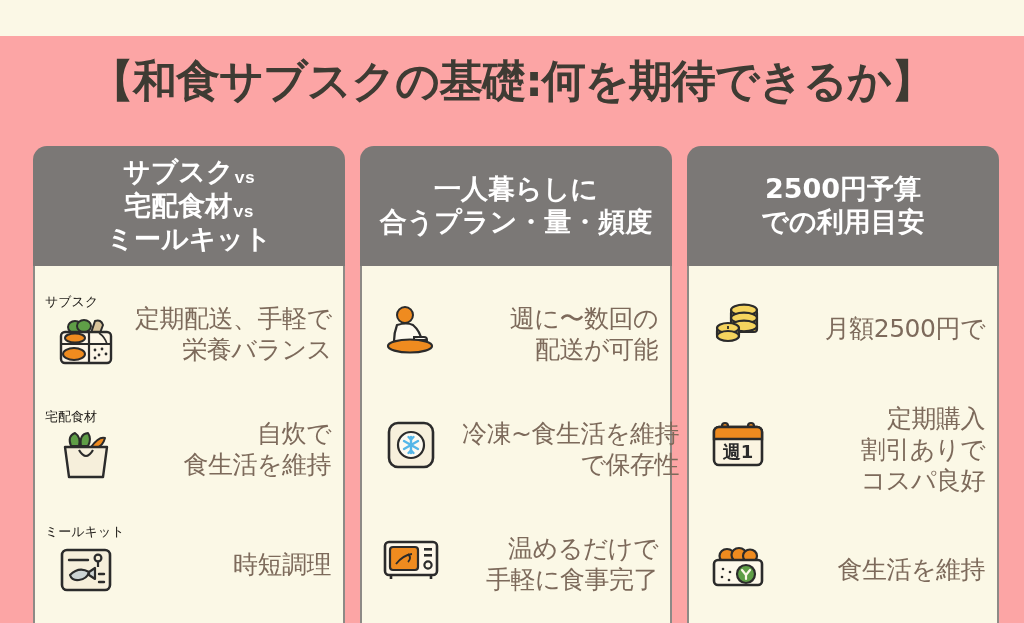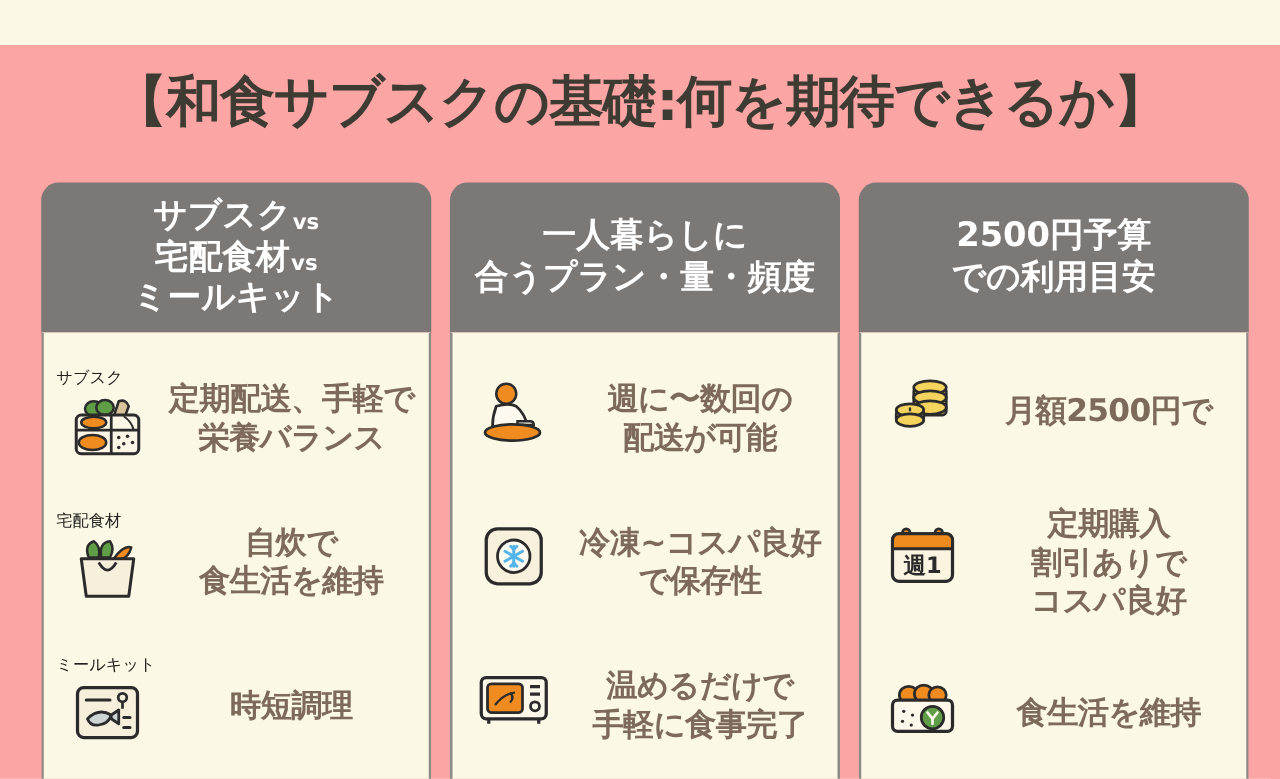--- a/index.html
+++ b/index.html
@@ -39,21 +39,21 @@
     display:flex;flex-direction:column;
     align-items:center;justify-content:center;
     color:#ffffff;
     font-size:27px;font-weight:bold;
     line-height:1.22;
     text-align:center;
     box-sizing:border-box;
     padding:0 6px;
   }
   .hdr-line{white-space:nowrap;}
-  .vs{font-size:17px;font-weight:bold;vertical-align:-2px;margin-left:1px;}
+  .vs{font-size:17px;font-weight:bold;vertical-align:-2px;margin-left:1px;font-family:Liberation Mono, monospace;}
 
   .card-body{
     flex:1;
     background:#fbf8e6;
     border:2px solid #8d8a86;
     border-top:none;
     border-radius:0 0 14px 14px;
     box-sizing:border-box;
     display:flex;flex-direction:column;
     justify-content:space-around;
@@ -78,23 +78,23 @@
     margin-left:-2px;
   }
   .icon-box{
     width:68px;height:62px;
     display:flex;justify-content:center;
   }
   .icon-box svg{display:block;}
   .row-text{
     flex:1;
     color:#7d6a5b;
-    font-size:25px;font-weight:bold;
+    font-size:25px;font-weight:normal;
     line-height:1.24;
-    text-align:center;
+    text-align:right;
     letter-spacing:-0.5px;
   }
   .row-text .tl{white-space:nowrap;display:block;}
 
   
   .col2 .row,.col3 .row{gap:14px;}
   .col2 .icon-col,.col3 .icon-col{width:74px;flex:0 0 74px;}
   .col2 .row-text,.col3 .row-text{font-size:25px;}
 </style>
 </head>
@@ -223,21 +223,21 @@
                     <path d="M38 23 L24 31"></path>
                   <path d="M31 21.5 l-2.5 -2.5"></path>
                     <path d="M31 21.5 l2.5 -2.5"></path>
                   <path d="M31 32.5 l-2.5 2.5"></path>
                     <path d="M31 32.5 l2.5 2.5"></path>
                 </g>
               </svg>
             </div>
           </div>
           <div class="row-text">
-            <span class="tl">冷凍~コスパ良好</span>
+            <span class="tl">冷凍~食生活を維持</span>
             <span class="tl">で保存性</span>
           </div>
         </div>
 
         <div class="row">
           <div class="icon-col">
             <div class="icon-box">
               <svg width="62" height="54" viewBox="0 0 62 54">
                 <rect x="5" y="9" width="52" height="33" rx="4" fill="#fdf8ea" stroke="#2b2b2b" stroke-width="2.6"></rect>
                 <rect x="10" y="14" width="28" height="23" rx="3" fill="#ef8b1f" stroke="#2b2b2b" stroke-width="2.2"></rect>

